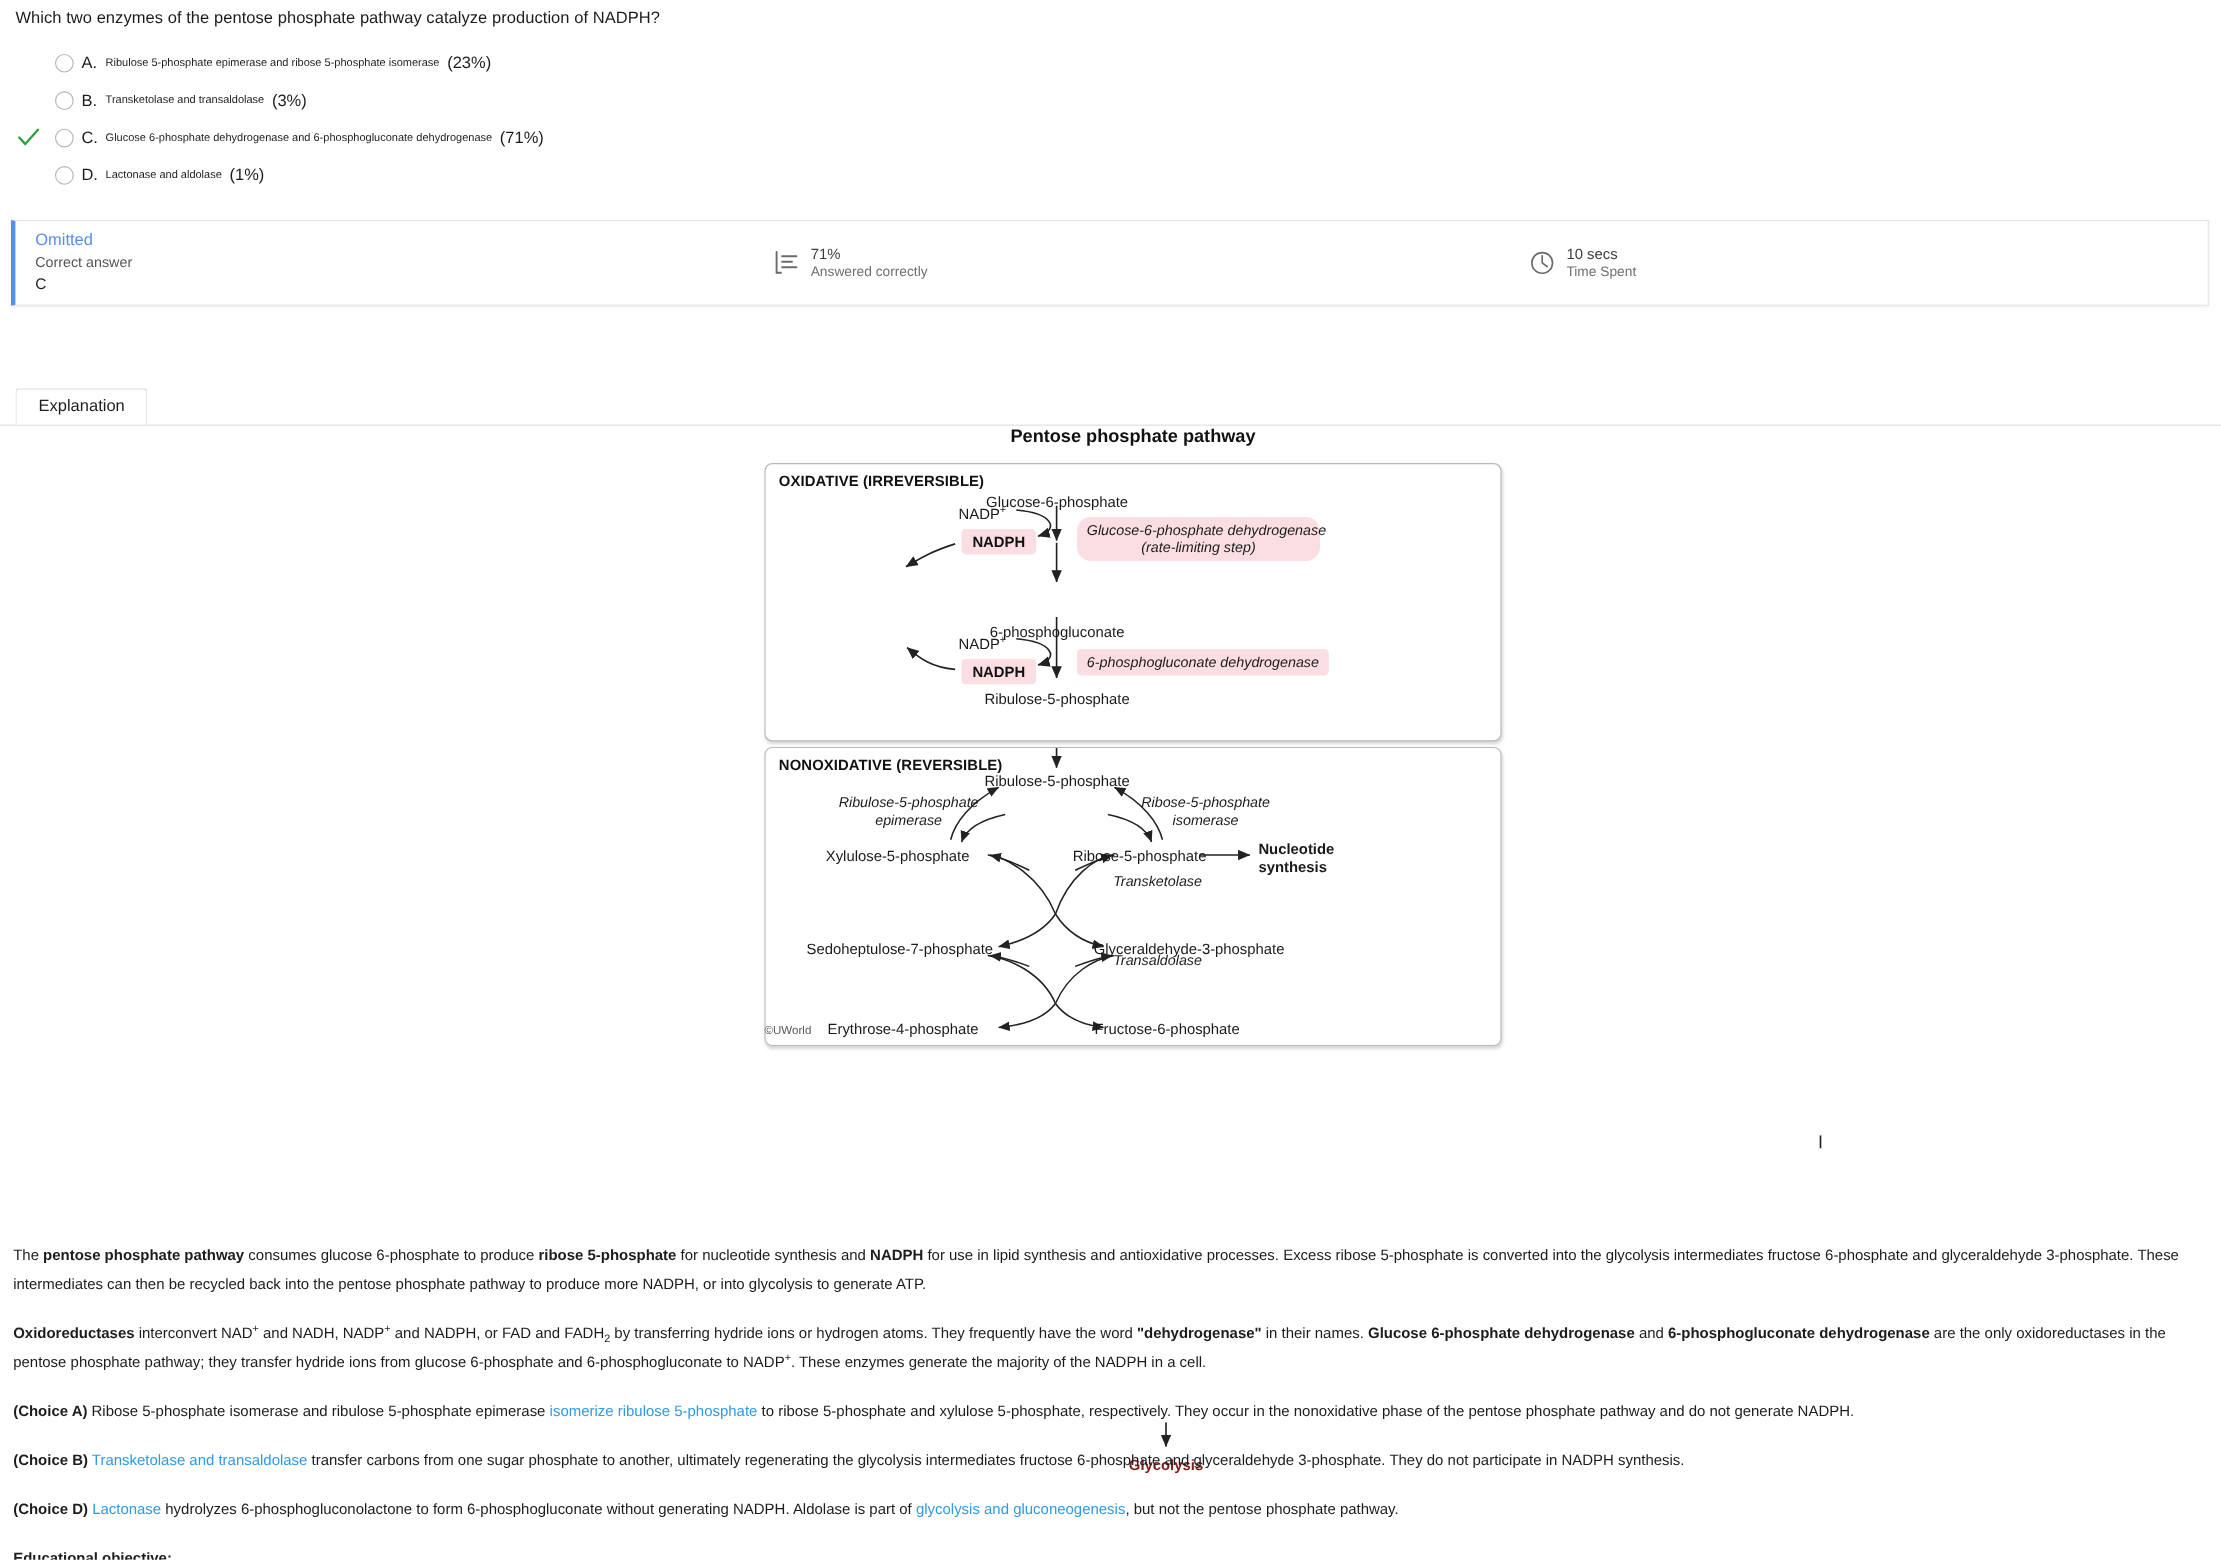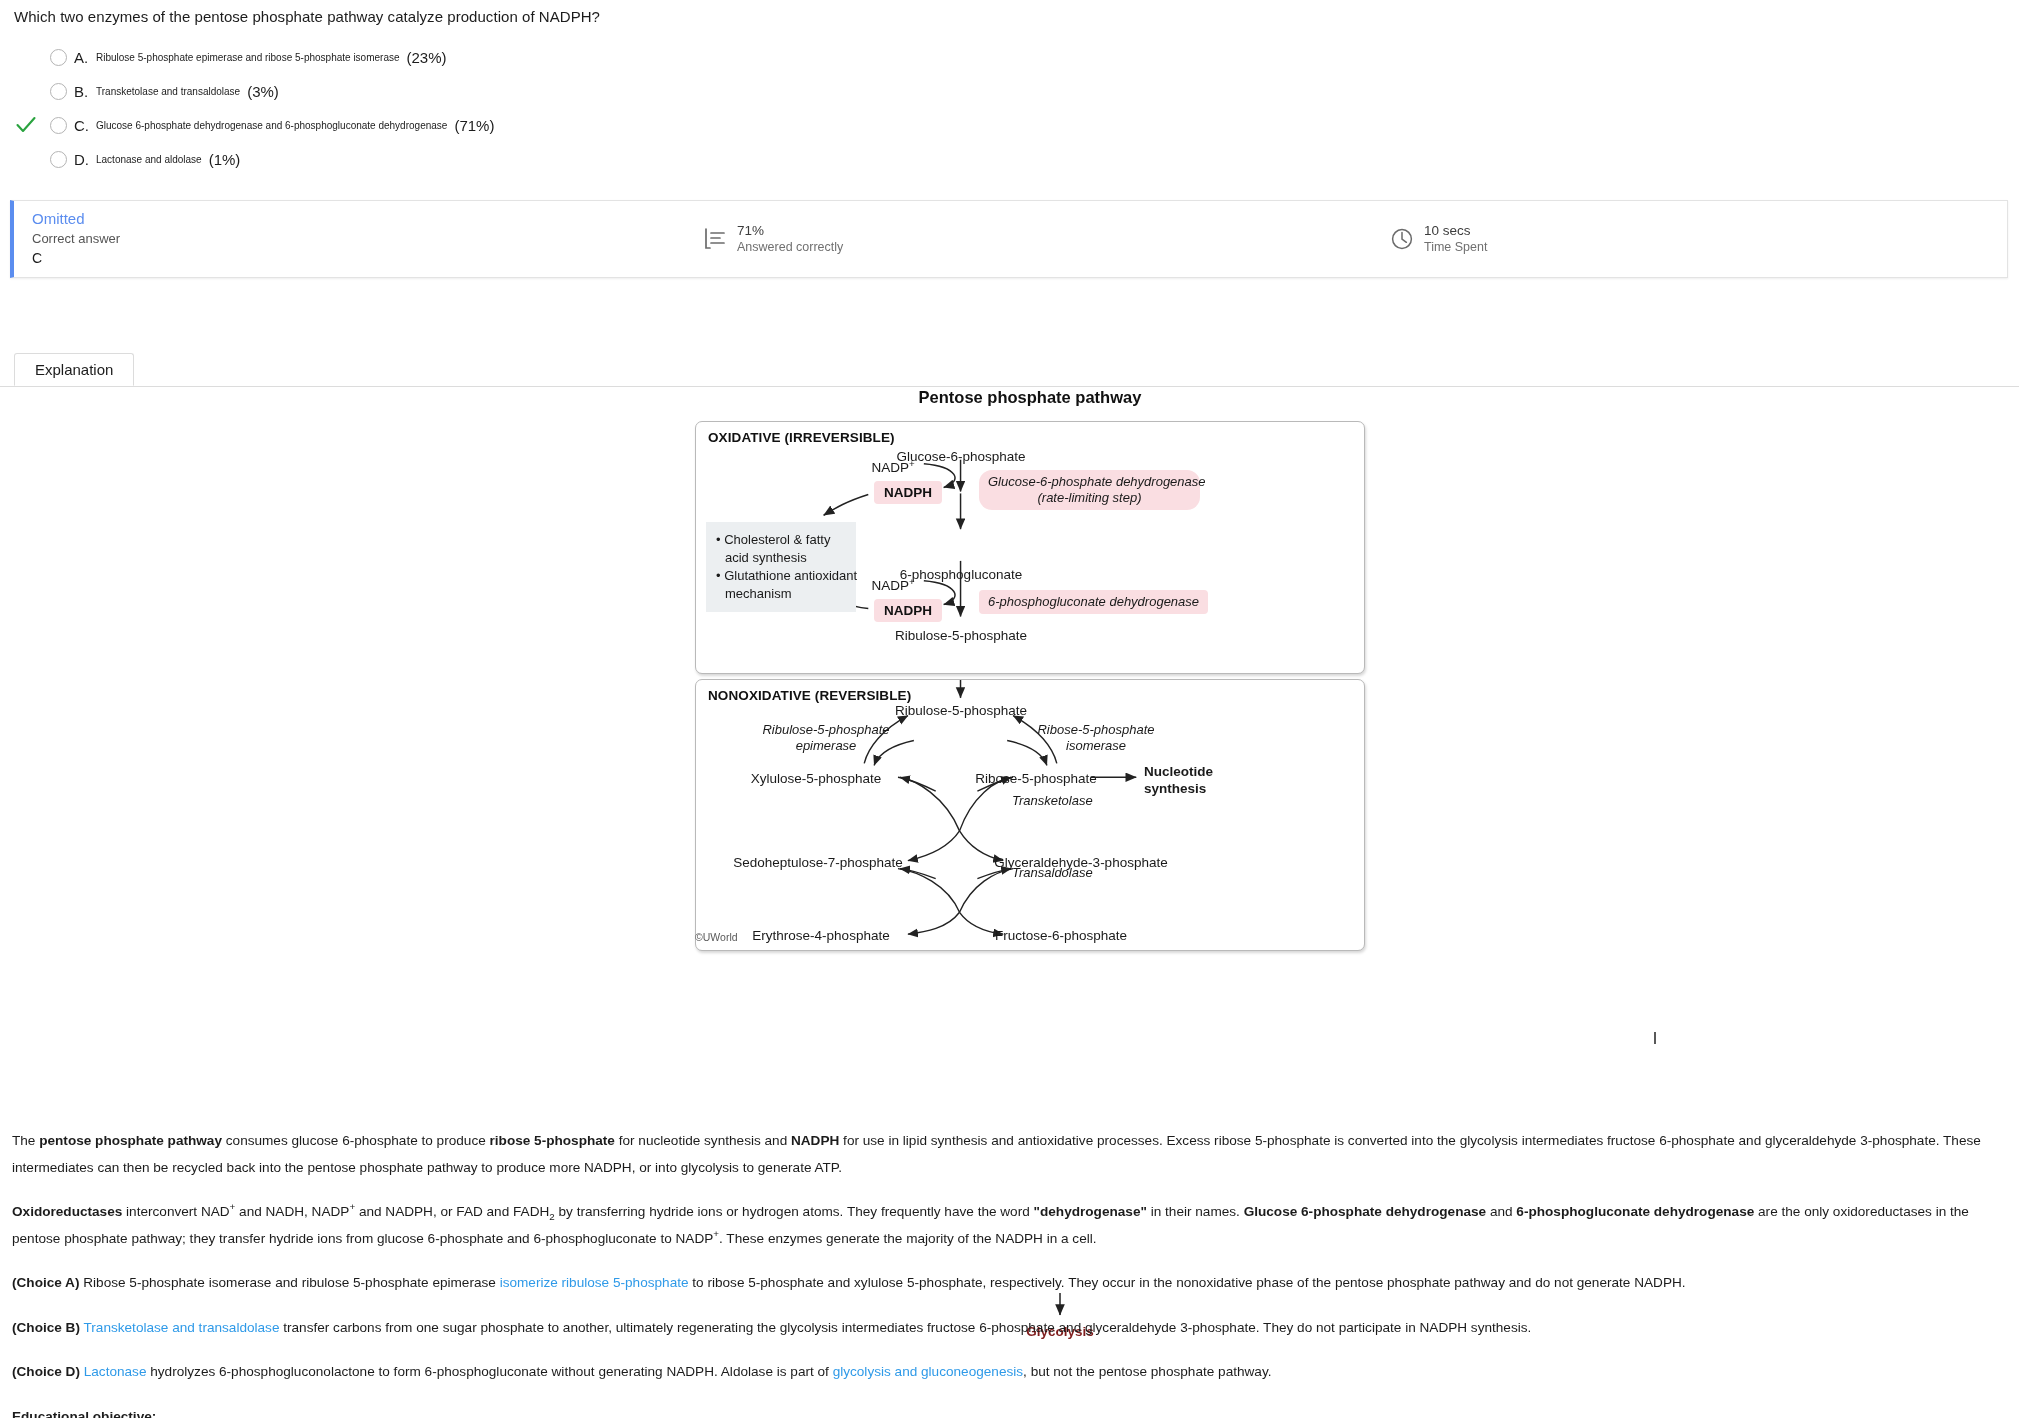--- a/index.html
+++ b/index.html
@@ -414,26 +414,20 @@
     <div class="node-label" style="left:265px; top:27px;">Glucose-6-phosphate</div>
 
     <div class="node-label" style="left:197px; top:38px;"><span>NADP</span><sup>+</sup></div>
     <div class="nadph-pill" style="left:178px; top:59px;">NADPH</div>
 
     <div class="enzyme-pink" style="left:283px; top:48px; width:203px;border-radius:13px;">
       <span>Glucose-6-phosphate dehydrogenase</span><br>
       <span>(rate-limiting step)</span>
     </div>
 
-    <div class="grey-box" style="left:10px; top:100px; width:150px;">
-      <div>• Cholesterol &amp; fatty</div>
-      <div style="padding-left:9px; text-indent:0;">acid synthesis</div>
-      <div>• Glutathione antioxidant</div>
-      <div style="padding-left:9px; text-indent:0;">mechanism</div>
-    </div>
 
     <div class="node-label" style="left:265px; top:145px;">6-phosphogluconate</div>
 
     <div class="node-label" style="left:197px; top:156px;"><span>NADP</span><sup>+</sup></div>
     <div class="nadph-pill" style="left:178px; top:177px;"><span>NADPH</span></div>
 
     <div class="enzyme-pink" style="left:283px; top:168px;">6-phosphogluconate dehydrogenase</div>
 
     <div class="node-label" style="left:265px; top:206px;">Ribulose-5-phosphate</div>
   </div>

